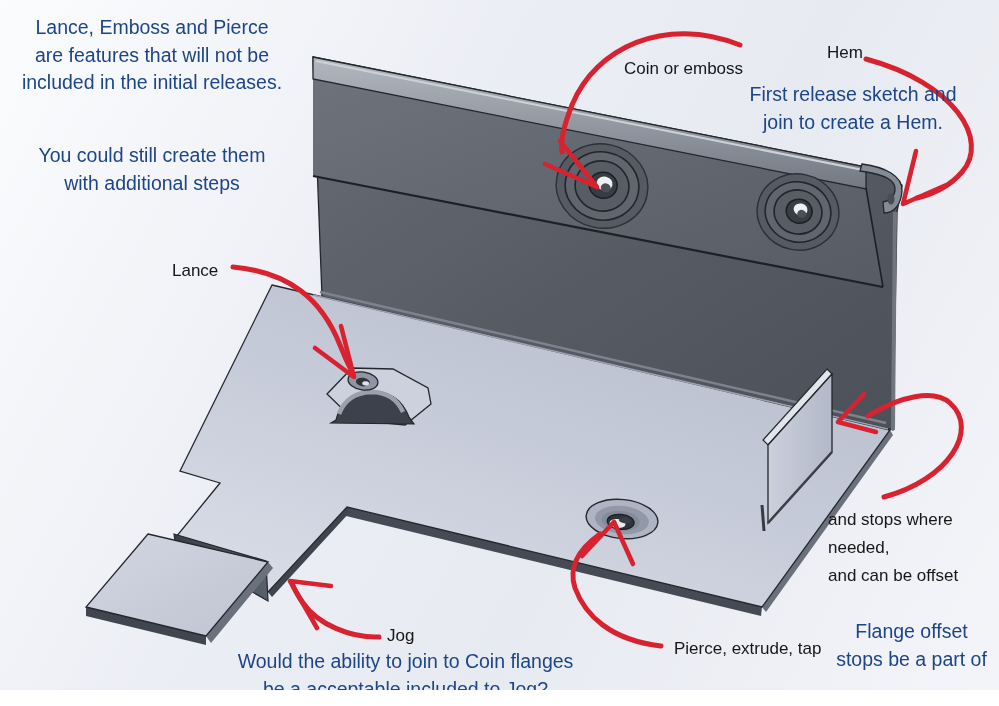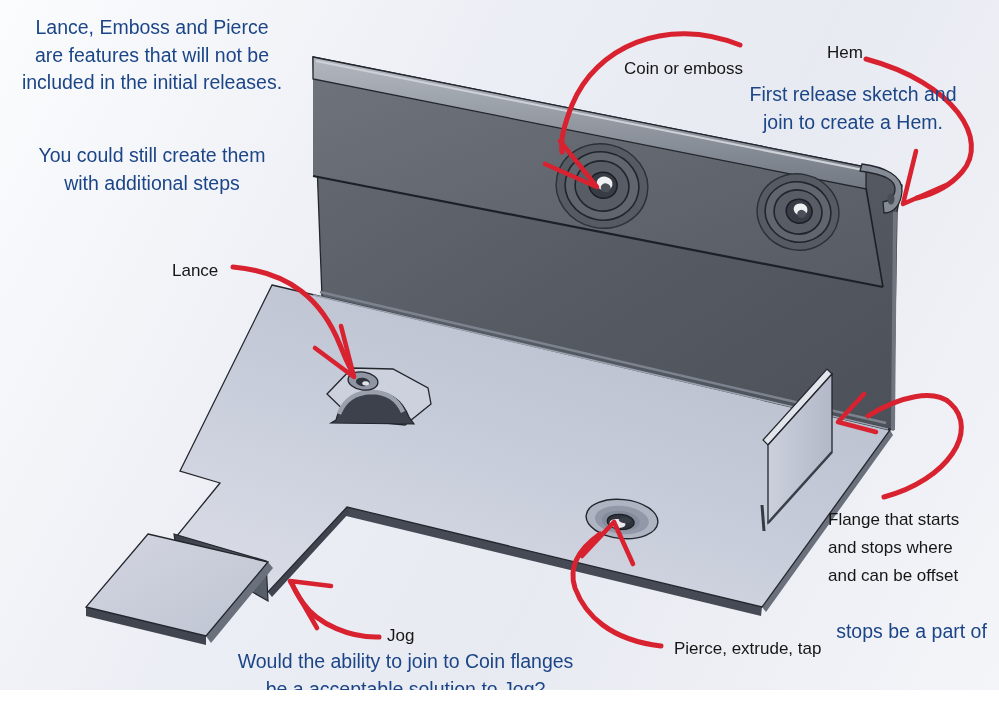--- a/index.html
+++ b/index.html
@@ -186,30 +186,31 @@
 <div class="label" style="left:827px;top:43px;">Hem</div>
 
 <div class="note center" style="left:728px;top:81px;width:250px;">
   <div>First release sketch and</div>
   <div>join to create a Hem.</div>
 </div>
 
 <div class="label" style="left:172px;top:261px;">Lance</div>
 
 <div class="label" style="left:828px;top:506px;line-height:28px;white-space:normal;width:170px;">
-  <div>Flange that starts</div>
   <div>and stops where</div>
+  <div>needed,</div>
   <div>and can be offset</div>
 </div>
 
 <div class="note center" style="left:824px;top:617px;width:175px;line-height:28px;">
+  <div>Flange offset</div>
   <div>stops be a part of</div>
 </div>
 
 <div class="label" style="left:674px;top:639px;">Pierce, extrude, tap</div>
 <div class="label" style="left:387px;top:626px;">Jog</div>
 
 <div class="note center" style="left:138px;top:648px;width:535px;">
   <div>Would the ability to join to Coin flanges</div>
-  <div>be a acceptable solution to Jog?</div>
+  <div>be a acceptable included to Jog?</div>
 </div>
 
 </div>
 
 </body></html>

